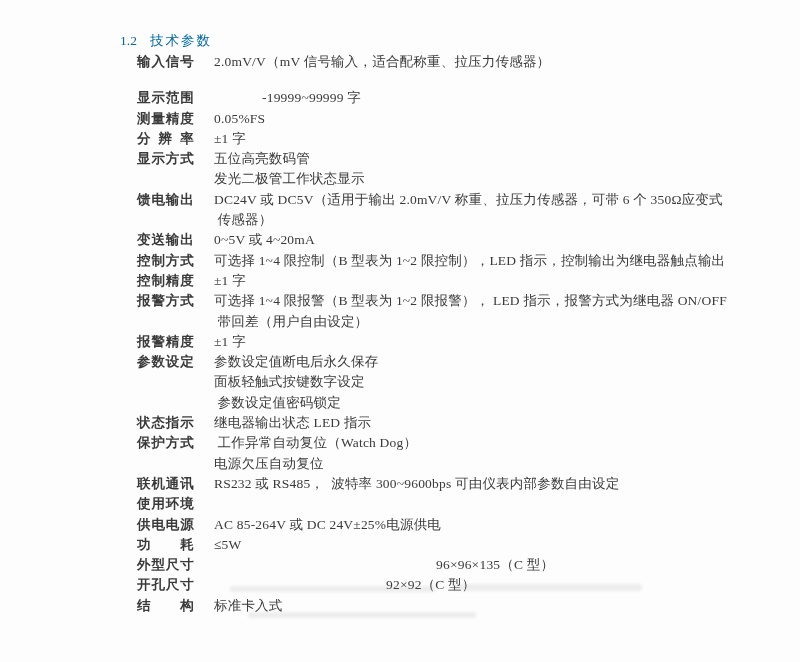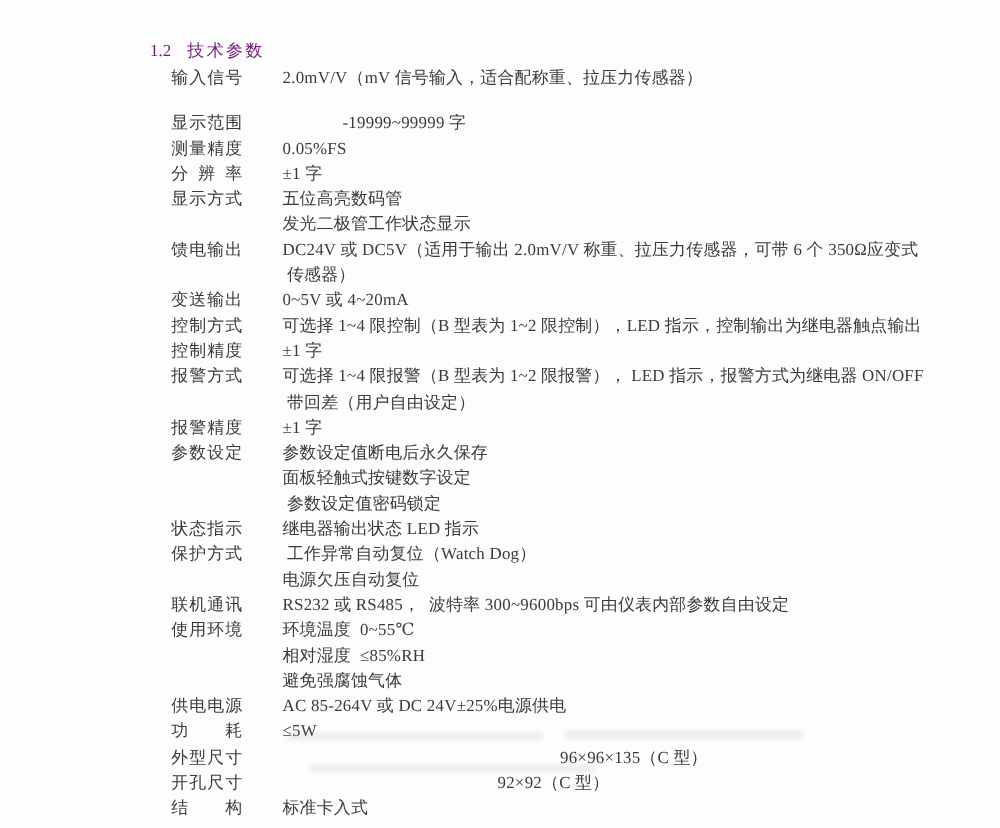--- a/index.html
+++ b/index.html
@@ -11,42 +11,43 @@
     font-family: "Liberation Serif", "DejaVu Serif", serif;
     color: #3a3a3a;
     font-size: 13.5px;
     overflow: hidden;
   }
   .heading {
     position: absolute;
     left: 120px;
     top: 31px;
     line-height: 20px;
-    color: #701a75;
+    color: #0369a1;
   }
   .sec-num { margin-right: 13px; }
   .sec-title { letter-spacing: 2px; }
   #spec-list {
     position: absolute;
     left: 137px;
     top: 52px;
     width: 640px;
   }
   .row {
     display: flex;
     align-items: flex-start;
     line-height: 20.3px;
   }
   .row.spaced { margin-top: 16px; gap: 48px; }
   .label {
     flex: 0 0 57px;
     text-align: justify;
     text-align-last: justify;
-    margin-right: 32px;
+    margin-right: 20px;
     letter-spacing: 0.3px;
+    font-weight: bold;
   }
   .values { flex: 1; min-width: 0; }
   .line { white-space: pre-wrap; letter-spacing: 0.2px; }
   
   .artifact {
     position: absolute;
     background: rgba(130,130,130,0.13);
     filter: blur(1.5px);
     border-radius: 2px;
   }
@@ -155,25 +156,20 @@
         </span>
   </div>
       <div class="row">
     <span class="label">联机通讯</span>
     <span class="values">
           <div class="line">RS232 或 RS485，  波特率 300~9600bps 可由仪表内部参数自由设定</div>
         </span>
   </div>
       <div class="row">
     <span class="label">使用环境</span>
-    <span class="values">
-          <div class="line">环境温度  0~55℃</div>
-          <div class="line">相对湿度  ≤85%RH</div>
-          <div class="line">避免强腐蚀气体</div>
-        </span>
   </div>
       <div class="row">
     <span class="label">供电电源</span>
     <span class="values">
           <div class="line">AC 85-264V 或 DC 24V±25%电源供电</div>
         </span>
   </div>
       <div class="row">
     <span class="label">功耗</span>
     <span class="values">

